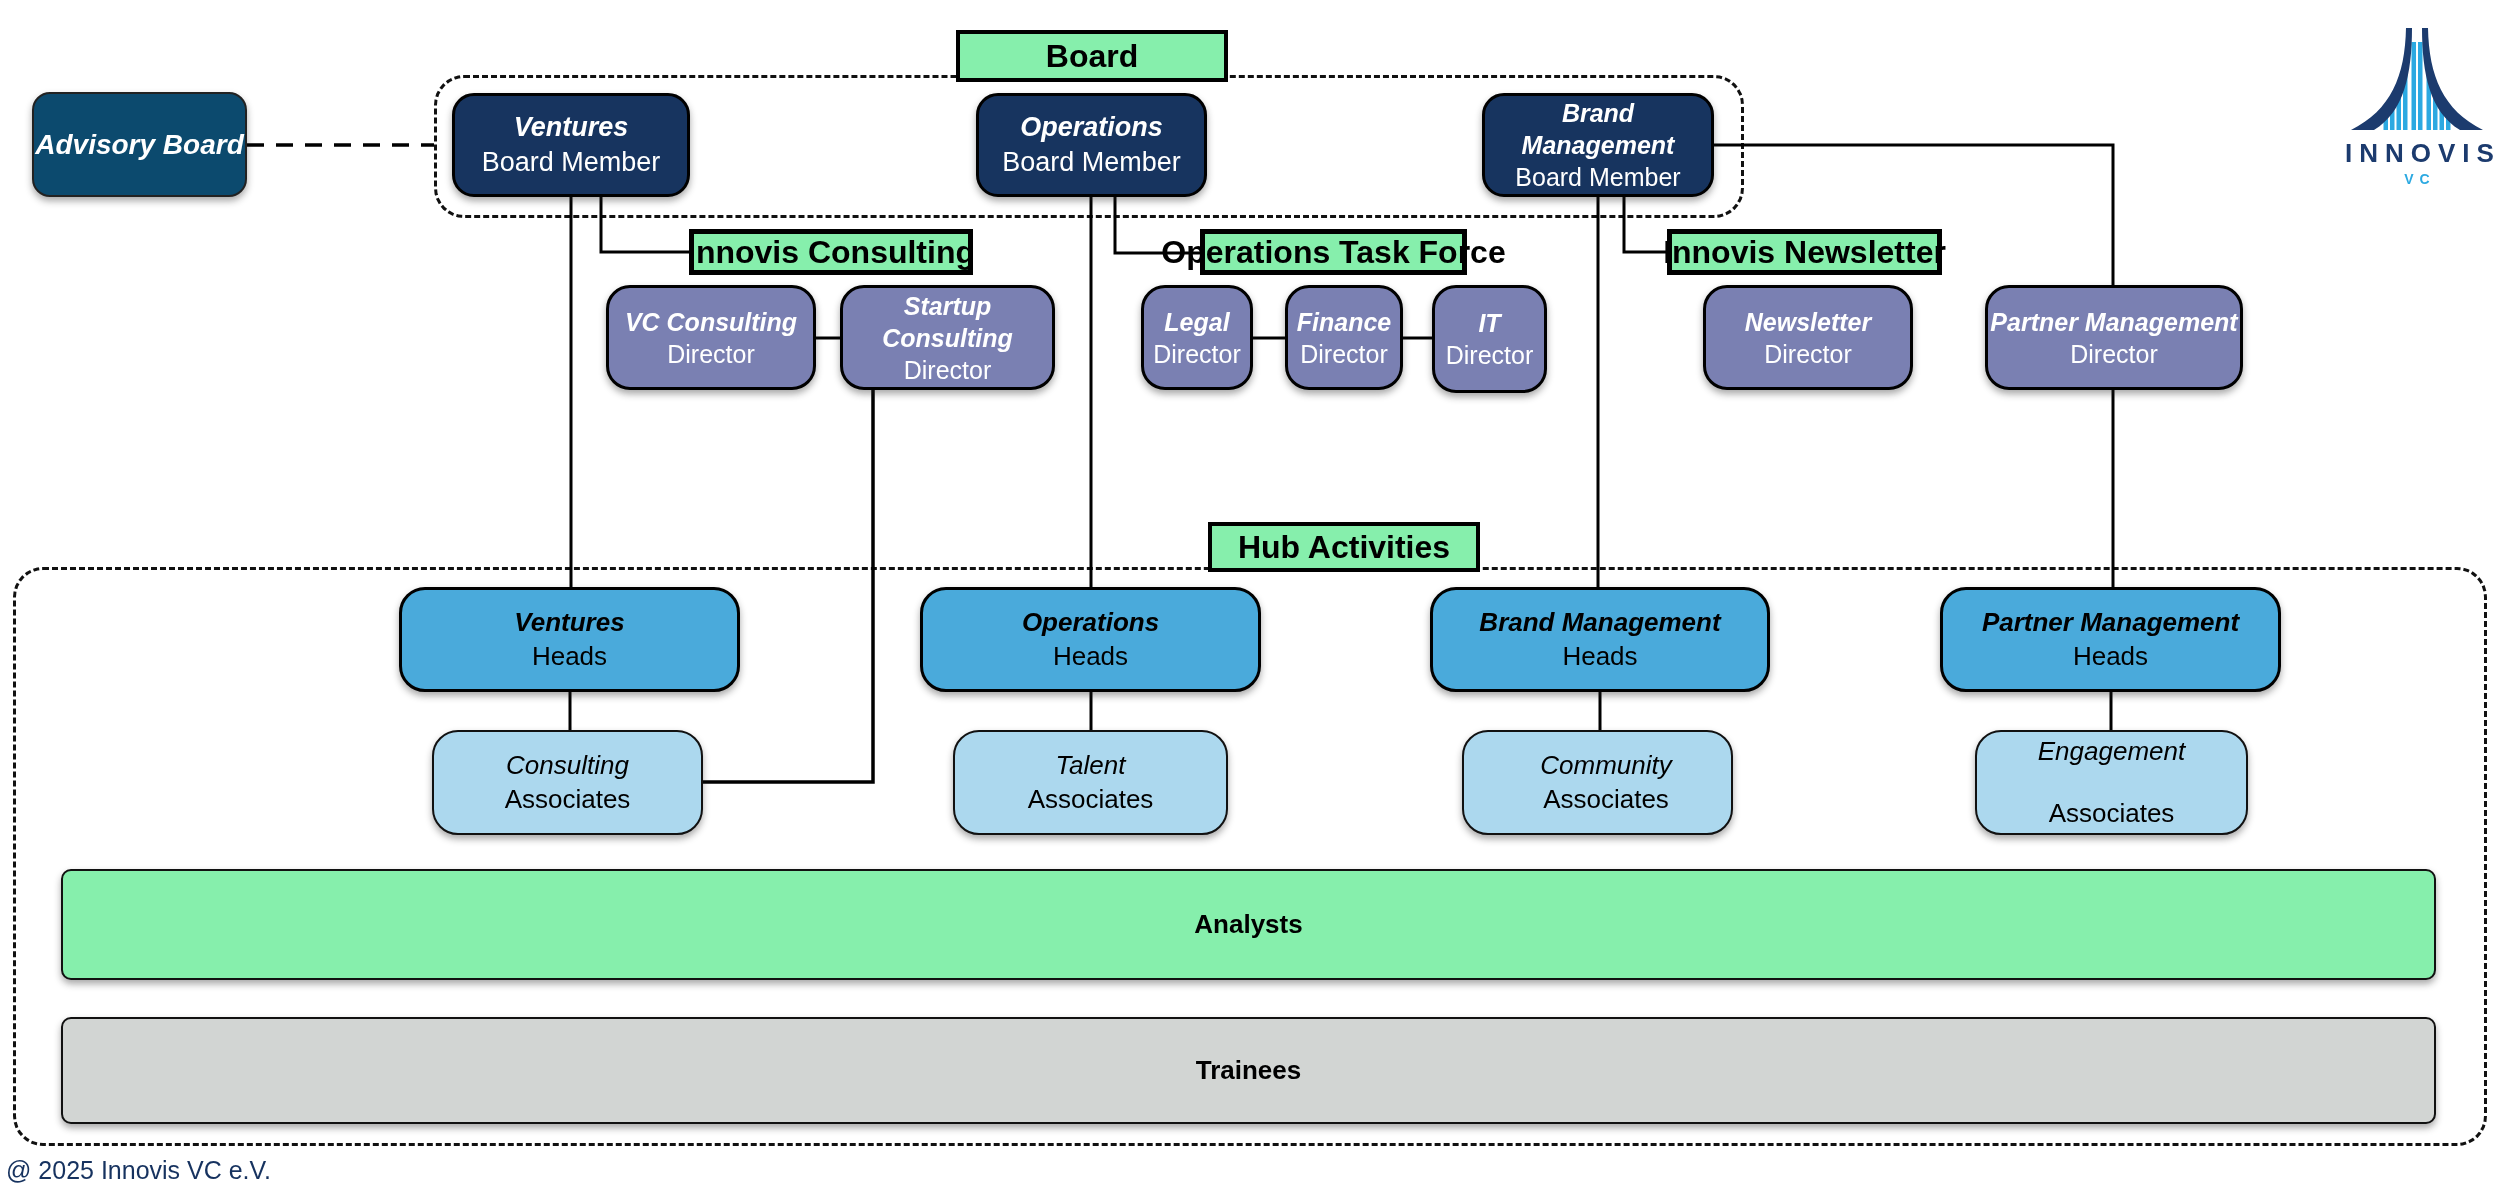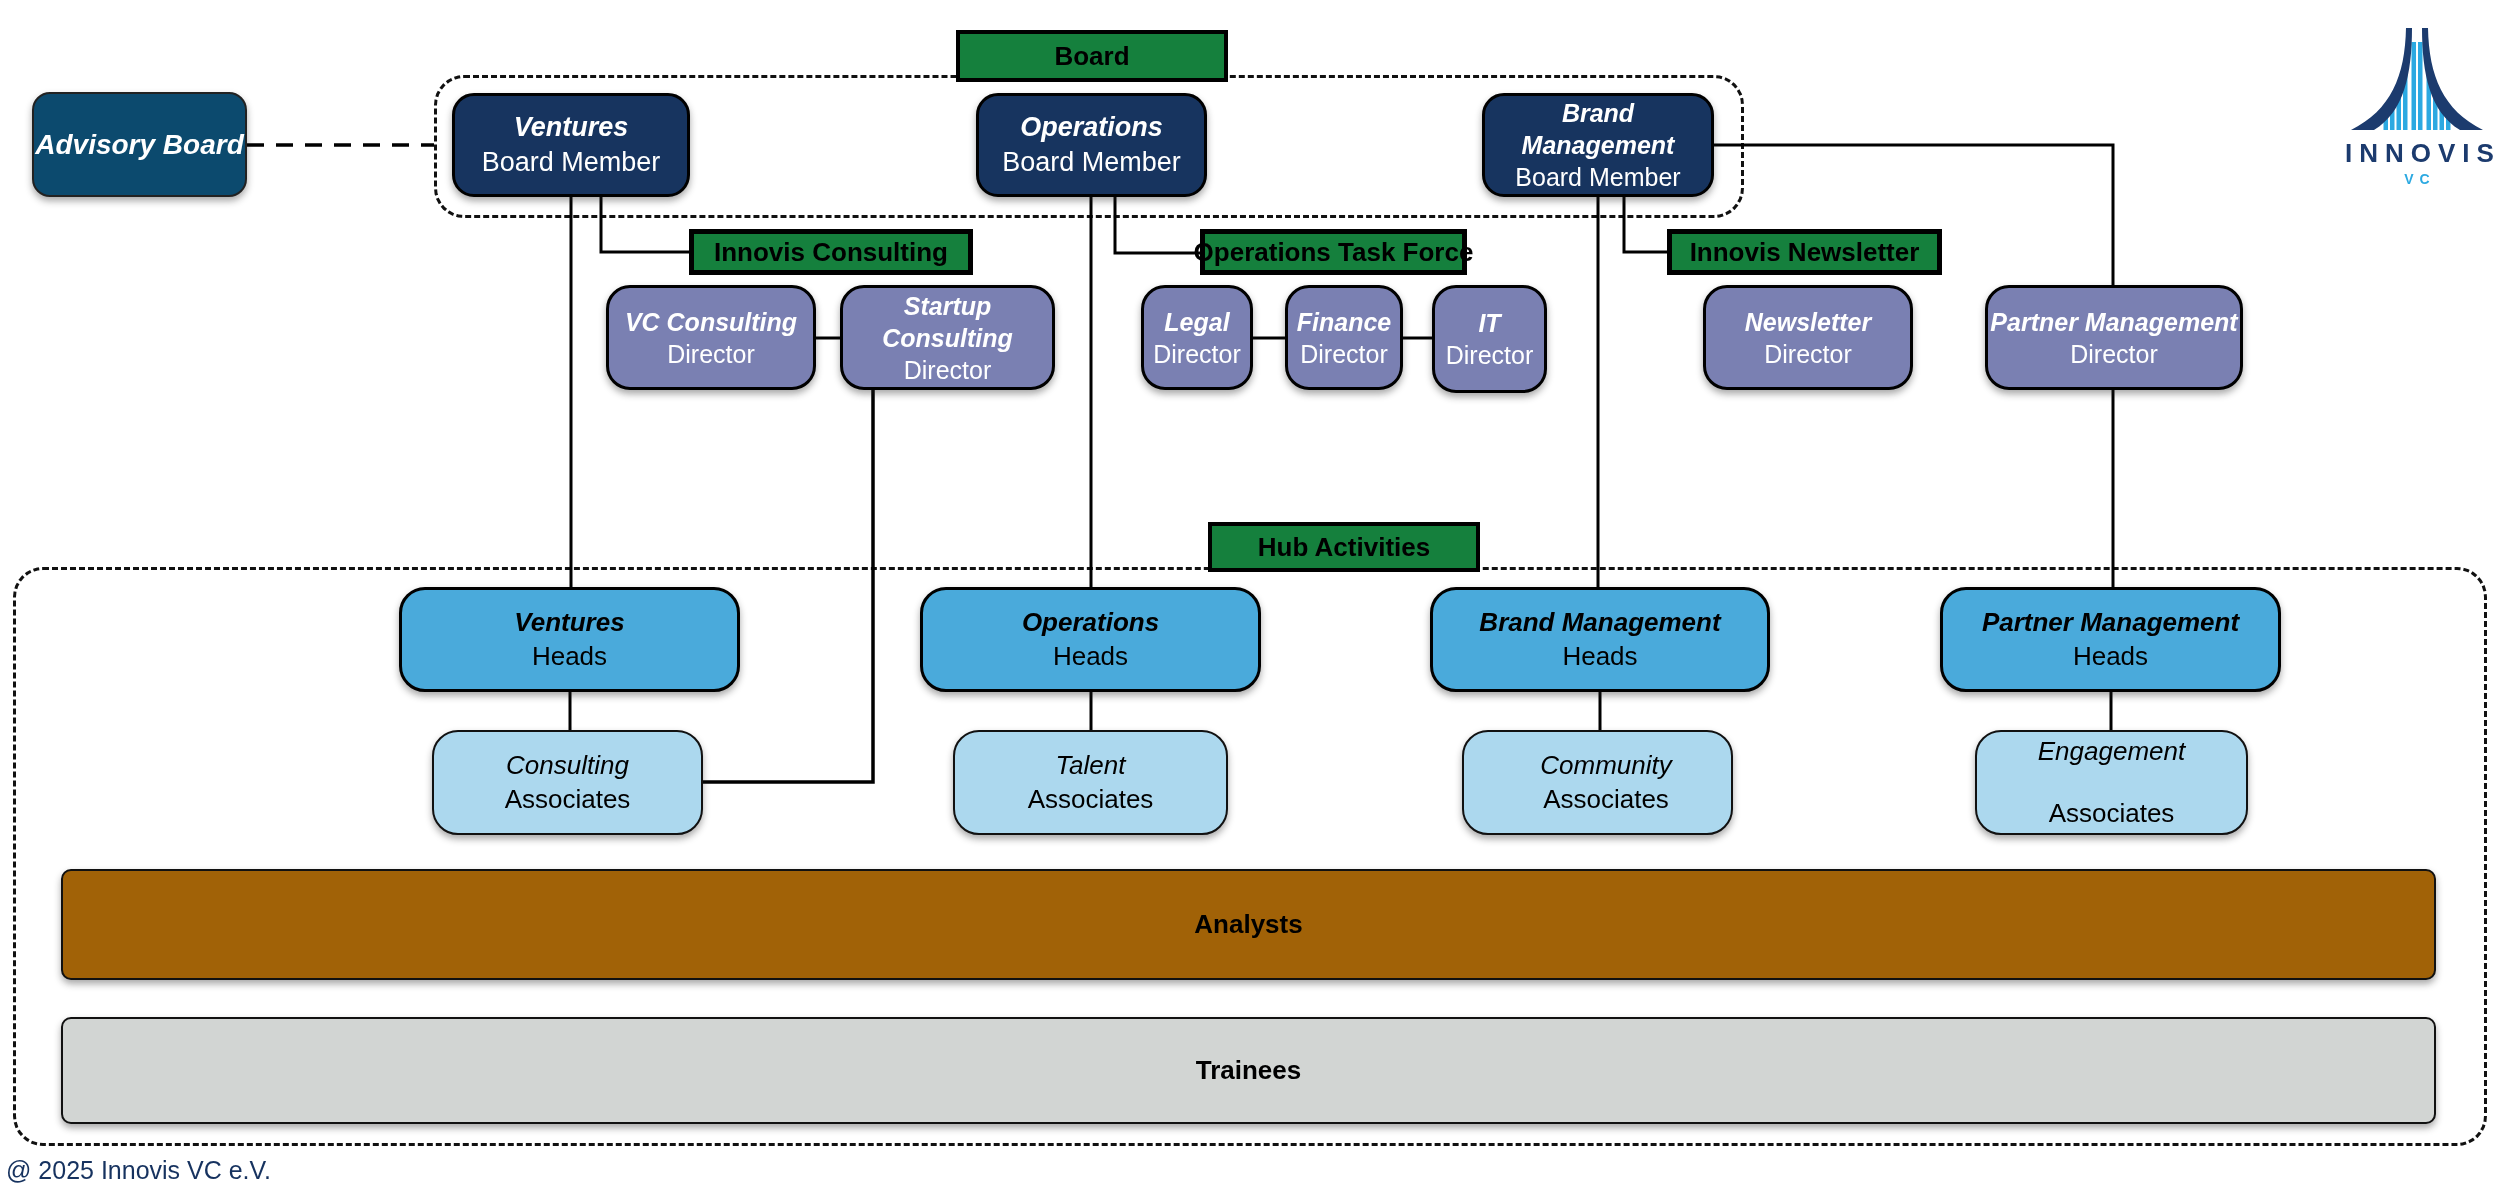--- a/index.html
+++ b/index.html
@@ -10,24 +10,24 @@
   .node{position:absolute;box-sizing:border-box;display:flex;flex-direction:column;align-items:center;justify-content:center;
         text-align:center;z-index:2;line-height:1.28;}
   .shadow{box-shadow:0 4px 7px rgba(30,30,30,.38);}
   .navy{background:#17345F;color:#fff;border:3px solid #000;border-radius:22px;font-size:27px;}
   .advisory{background:#0c4a6e;color:#fff;border:2.5px solid #222;border-radius:18px;font-size:28px;}
   .director{background:#7A80B2;color:#fff;border:3px solid #000;border-radius:24px;font-size:25px;}
   .head{background:#4AAADB;color:#000;border:3px solid #000;border-radius:26px;font-size:26px;}
   .assoc{background:#ACD8EE;color:#000;border:2.5px solid #111;border-radius:26px;font-size:26px;}
   .band{position:absolute;box-sizing:border-box;display:flex;align-items:center;justify-content:center;
         font-weight:700;font-size:26px;color:#000;border:2.5px solid #111;border-radius:10px;z-index:2;}
-  .band.analysts{background:#a16207;}
+  .band.analysts{background:#86efac;}
   .band.trainees{background:#D2D5D3;}
   .wlabel{position:absolute;box-sizing:border-box;display:flex;align-items:center;justify-content:center;
-          background:#15803d;border:5px solid #000;font-weight:700;font-size:26px;color:#000;z-index:3;white-space:nowrap;}
+          background:#86efac;border:5px solid #000;font-weight:700;font-size:32px;color:#000;z-index:3;white-space:nowrap;}
   .t-bold-italic{font-weight:700;font-style:italic;}
   .t-italic{font-style:italic;}
   .t-normal{font-weight:400;}
   .footer{position:absolute;left:6px;top:1156px;font-size:25px;color:#16325F;z-index:2;}
   .logo{position:absolute;left:2338px;top:26px;width:158px;text-align:center;z-index:2;}
   .logo .name{font-weight:700;font-size:26px;letter-spacing:7px;color:#1C3B6E;margin-top:1px;margin-left:7px;}
   .logo .sub{font-weight:700;font-size:14px;letter-spacing:6px;color:#2CA9E1;margin-top:2px;margin-left:6px;}
 </style>
 </head>
 <body>

